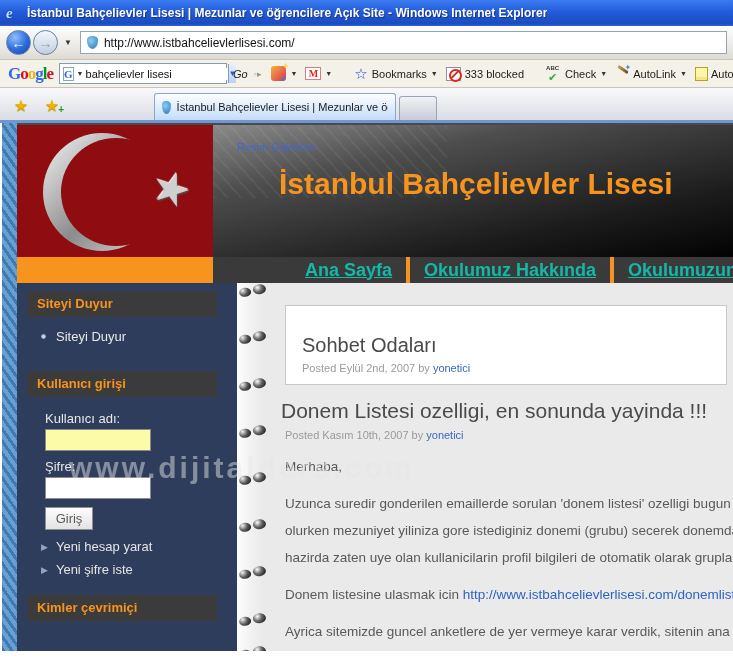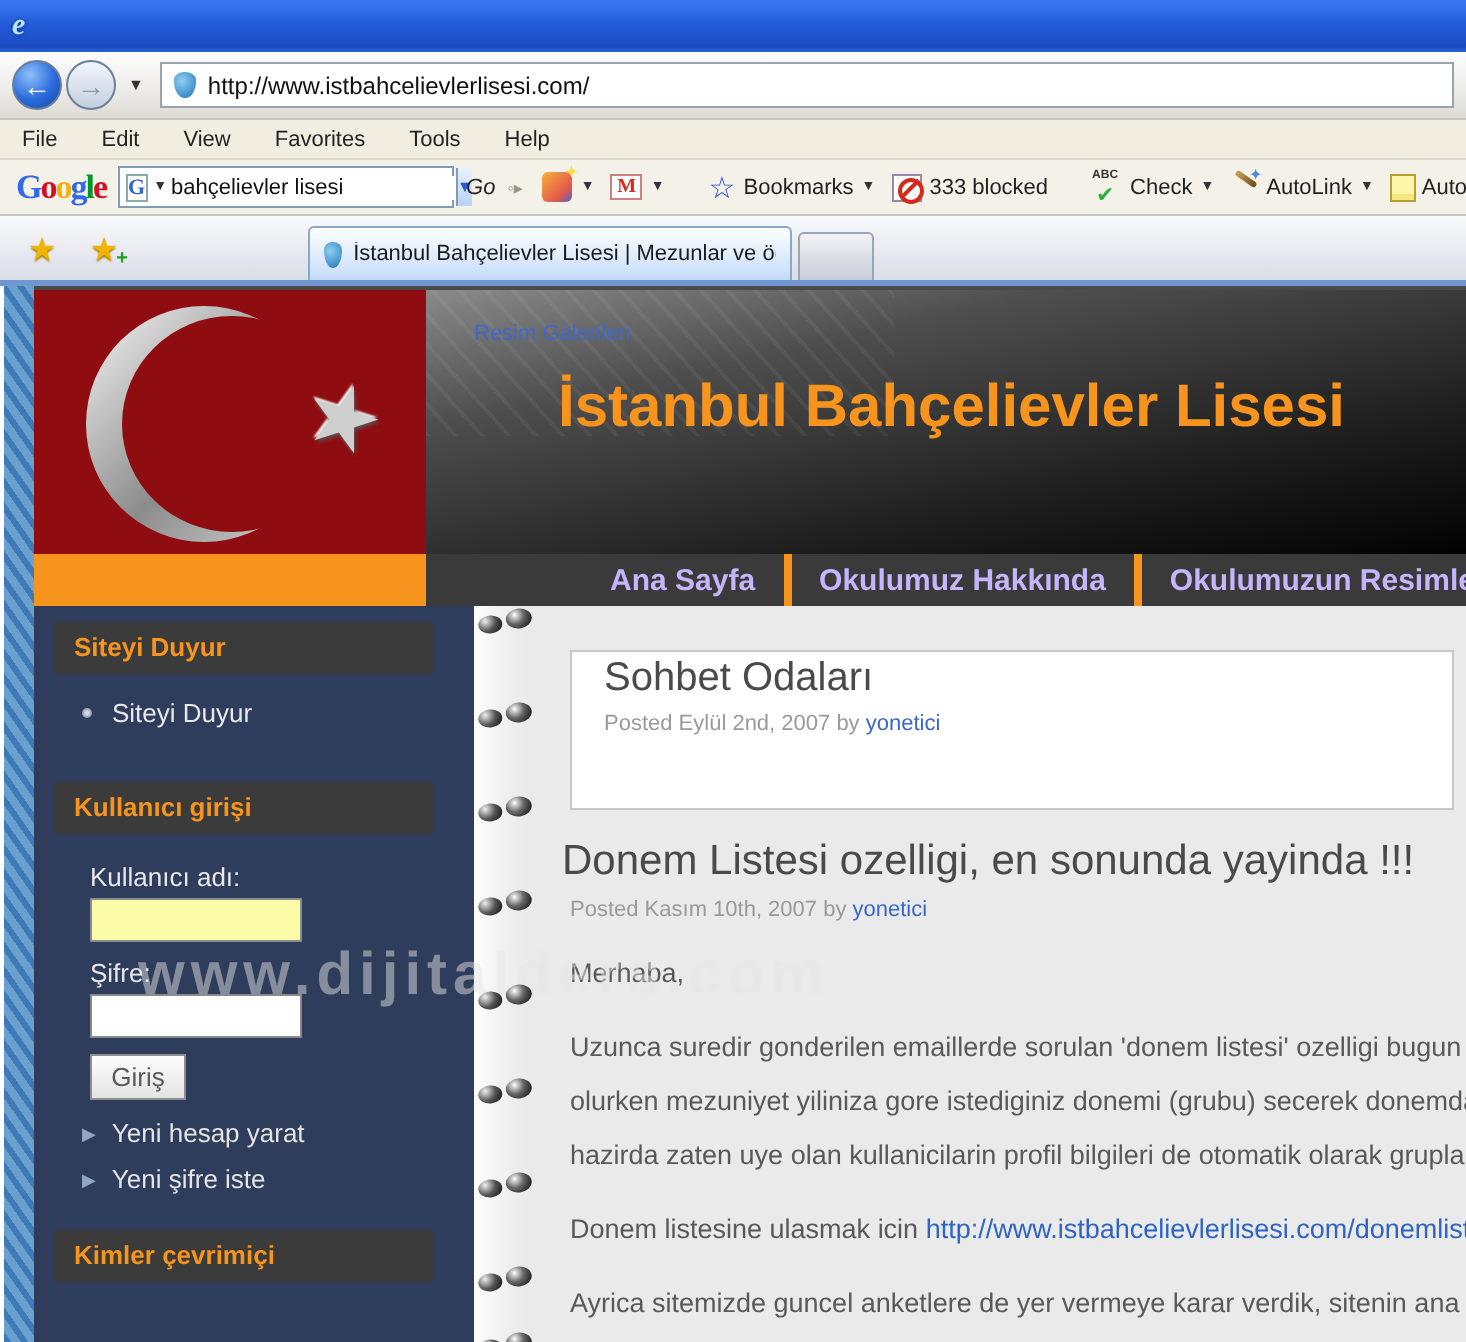--- a/index.html
+++ b/index.html
@@ -107,21 +107,21 @@
   .banner-right::before { content:""; position:absolute; left:0; top:0; width:45%; height:55%;
     background:repeating-linear-gradient(48deg,rgba(255,255,255,.05) 0 2px,transparent 2px 10px); }
   .gallery-link { position:absolute; left:24px; top:16px; font-size:11px; color:#3f68cf; }
   .site-title { position:absolute; left:66px; top:42px; font-size:30px; font-weight:bold; color:#f7941d;
     white-space:nowrap; }
 
   
   .mainnav { position:absolute; left:0; top:134px; width:716px; height:26px; background:#3a3a3a; display:flex; }
   .nav-orange-block { width:196px; height:26px; background:#f7941d; flex:none; }
   .nav-links { display:flex; align-items:center; padding-left:78px; }
-  .nav-link { color:#c4b5fd; font-size:15px; font-weight:bold; white-space:nowrap; padding:0 14px; }
+  .nav-link { color:#14b8a6; font-size:18px; font-weight:bold; white-space:nowrap; padding:0 14px;text-decoration:underline; }
   .nav-sep { width:4px; height:26px; background:#f7941d; flex:none; }
 
   
   .lower { position:absolute; left:0; top:160px; width:716px; height:312px; }
   .sidebar { position:absolute; left:0; top:0; width:220px; height:368px; background:#2e3d5b; }
   .content { position:absolute; left:220px; top:0; width:496px; height:368px; background:#eaeaea; }
   .paper-edge { position:absolute; left:0; top:0; width:26px; height:100%;
     background:linear-gradient(90deg,#fdfdfd,#f1f1f1 55%,#eaeaea); }
 
   .sb-header { position:absolute; left:10px; width:190px; height:26px; background:#3b3b3b; color:#f7941d;
@@ -135,21 +135,21 @@
   .inp-pass { background:#fff; }
   .giris-btn { position:absolute; left:28px; width:48px; height:23px; background:linear-gradient(180deg,#fdfdfd,#e3e3e3);
     border:1px solid #8f8f8f; color:#5a5a5a; font-size:13px; font-family:"Liberation Sans",sans-serif; }
   .sb-link { position:absolute; left:24px; color:#e4e4e4; font-size:13px; display:flex; align-items:center; }
   .sb-arrow { color:#93a5c4; font-size:9px; margin-right:8px; }
   .online-text { position:absolute; left:24px; color:#e8e8e8; font-size:13px; }
   .online-text .it { font-style:italic; }
 
   
   .post-card { position:absolute; left:268px; top:22px; width:442px; height:80px; background:#fff;
-    border:1px solid #c8c8c8; padding:2px 16px; }
+    border:1px solid #c8c8c8; padding:28px 16px; }
   .post-title { font-size:20px; color:#4a4a4a; }
   .post-meta { font-size:11px; color:#9a9a9a; margin-top:5px; }
   .post-meta a, .author-link { color:#3a66c8; text-decoration:none; }
   .post2-title { position:absolute; left:264px; top:116px; font-size:21px; color:#4a4a4a; white-space:nowrap; }
   .post2-meta { position:absolute; left:268px; top:146px; font-size:11px; color:#9a9a9a; }
 
   .bodytext { position:absolute; left:268px; top:170px; width:470px; font-size:13.5px; color:#595959;
     line-height:27px; }
   .bodytext .line { white-space:nowrap; }
   .bodytext .gap { height:10px; }
@@ -158,40 +158,33 @@
   .watermark { position:absolute; left:52px; top:168px; font-size:30px; font-weight:bold; letter-spacing:3px;
     color:rgba(230,230,230,.48); white-space:nowrap; pointer-events:none; }
 </style>
 </head>
 <body>
 
 <div class="screen">
 
   <div class="titlebar">
     <span class="ie-logo">e</span>
+    <span class="win-title">İstanbul Bahçelievler Lisesi | Mezunlar ve öğrencilere Açık Site - Windows Internet Explorer</span>
   </div>
 
   <div class="navrow">
     <div class="circle-btn back">←</div>
     <div class="circle-btn fwd">→</div>
     <span class="dd-arrow">▼</span>
     <div class="addressbox">
       <span class="droplet"></span>
       <input class="addr-input" value="http://www.istbahcelievlerlisesi.com/" style="">
     </div>
   </div>
 
-  <div class="menubar">
-    <span class="menu-item">File</span>
-    <span class="menu-item">Edit</span>
-    <span class="menu-item">View</span>
-    <span class="menu-item">Favorites</span>
-    <span class="menu-item">Tools</span>
-    <span class="menu-item">Help</span>
-  </div>
 
   <div class="gtoolbar">
     <span class="glogo"><span style="color:#3369e8">G</span><span style="color:#d50f25">o</span><span style="color:#eeb211">o</span><span style="color:#3369e8">g</span><span style="color:#009925">l</span><span style="color:#d50f25">e</span></span>
     <div class="gsearch">
       <span class="gicon">G</span>
       <span class="tiny-dd">▼</span>
       <input value="bahçelievler lisesi" style="">
       <span class="gchevron">▼</span>
     </div>
     <span class="golabel">Go</span>

